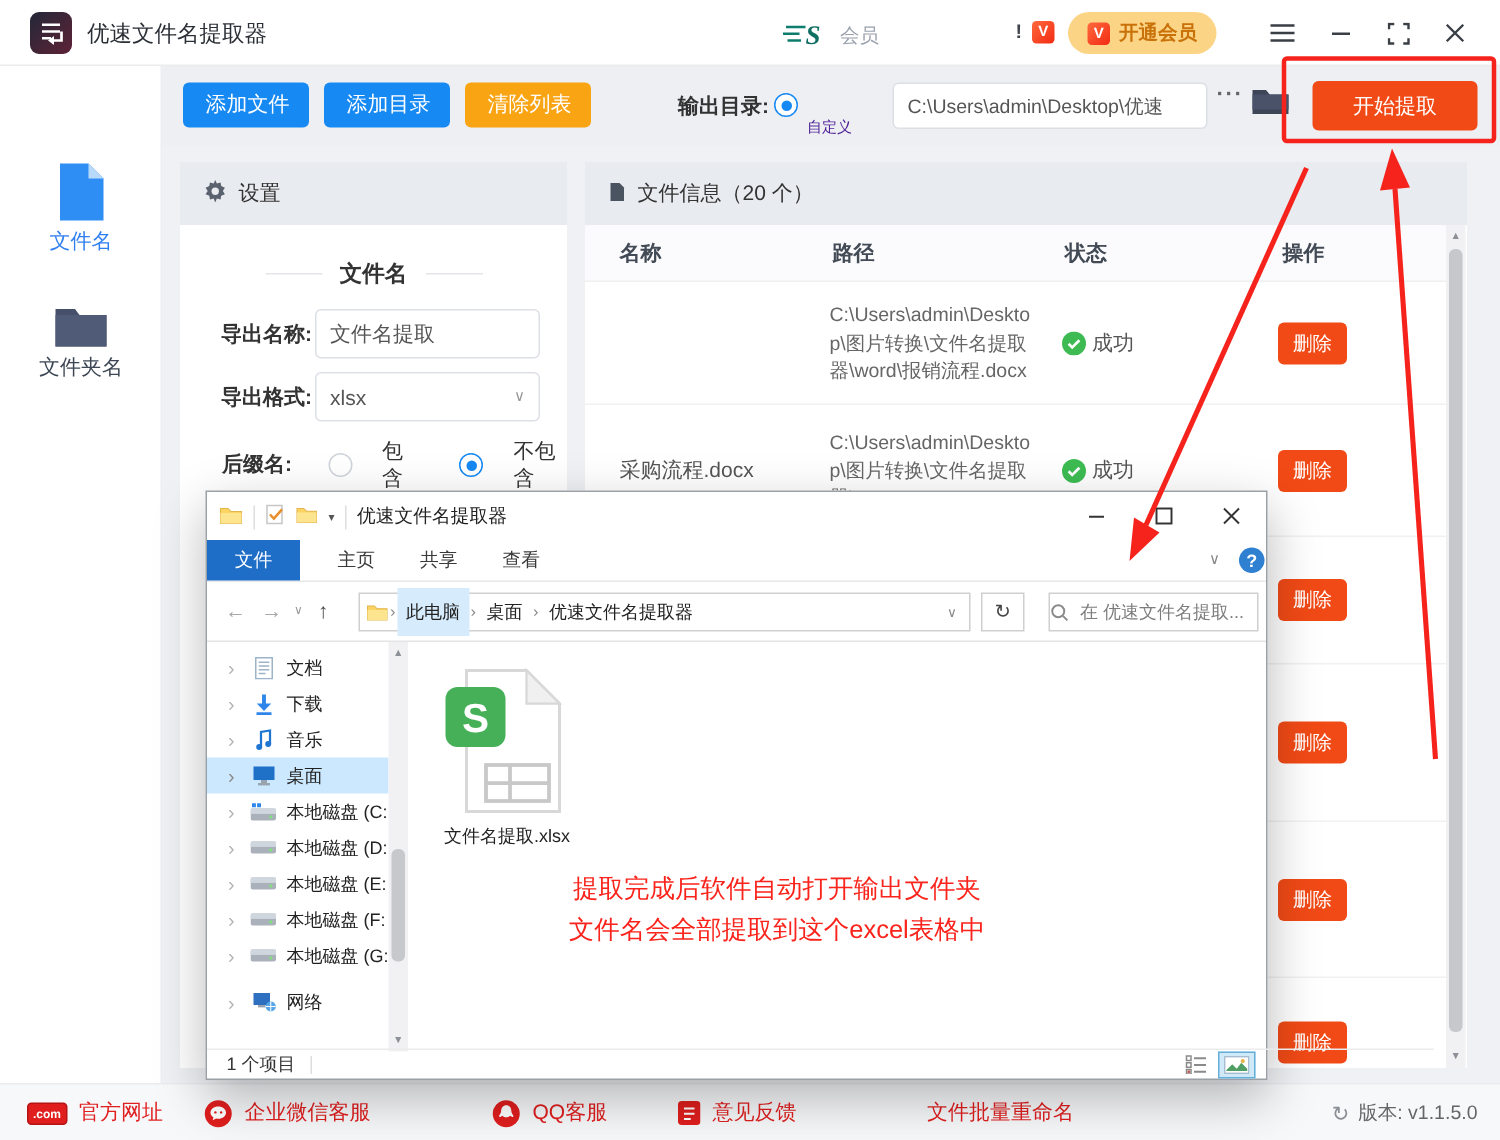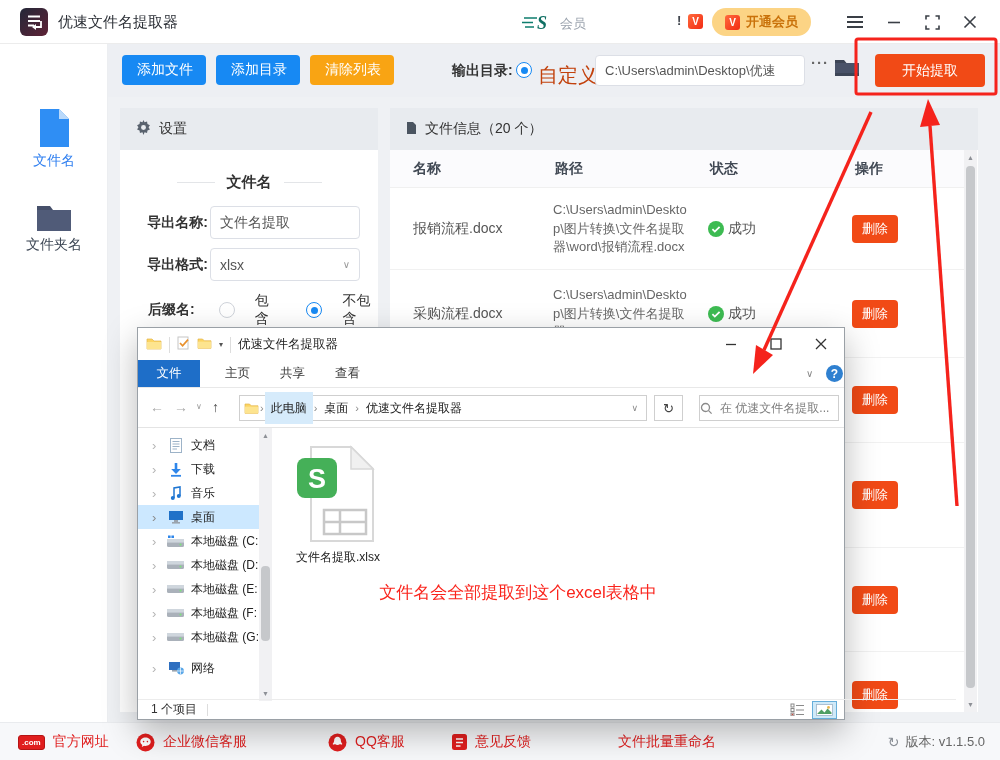--- a/index.html
+++ b/index.html
@@ -138,21 +138,21 @@
   </span>
 </header>
 
 <div id="toolbar" class="ab">
   <button class="ab btn blue" style="left:14px;top:11px;width:84px">添加文件</button>
   <button class="ab btn blue" style="left:108px;top:11px;width:84px">添加目录</button>
   <button class="ab btn orange" style="left:202px;top:11px;width:84px">清除列表</button>
 
   <span class="ab" style="left:344px;top:18px;font-size:14px;color:#333;font-weight:bold">输出目录:</span>
   <span class="ab radio on" style="left:408px;top:18px"></span>
-  <span class="ab" style="left:430px;top:18px;font-size:20px;color:#c2410c">自定义</span>
+  <span class="ab" style="left:430px;top:34px;font-size:10px;color:#4c1d95">自定义</span>
 
   <div class="ab fauxinput" style="left:487px;top:11px;width:210px;height:31px">C:\Users\admin\Desktop\优速</div>
   <span class="ab" style="left:703px;top:10px;font-size:15px;color:#666;font-weight:bold;letter-spacing:1px">···</span>
   <span class="ab" style="left:726px;top:13px">
     <svg width="26" height="20">
         <path d="M1 3h9l2.5 3H25v13H1z" fill="#3d4556"></path>
         <path d="M1 6h24v10H1z" fill="#495268"></path>
       </svg>
   </span>
   <button class="ab btn red" style="left:767px;top:10px;width:110px;height:33px;font-size:14px">开始提取</button>
@@ -224,21 +224,20 @@
     <span>文件信息（20 个）</span>
   </div>
   <div class="colhead">
     <span style="left:23px">名称</span>
     <span style="left:165px">路径</span>
     <span style="left:320px">状态</span>
     <span style="left:465px">操作</span>
   </div>
 
   <div class="trowline" style="top:80px;height:82px">
-    <div class="cell-name" style="top:0;height:82px">报销流程.docx</div>
     <div class="cell-path" style="top:0;height:82px">C:\Users\admin\Desktop\图片转换\文件名提取器\word\报销流程.docx</div>
     <div class="cell-status" style="top:0;height:82px">
       <svg width="16" height="16">
           <circle cx="8" cy="8" r="8" fill="#3dbb52"></circle>
           <path d="M4.4 8.2l2.4 2.4 4.8-4.8" stroke="#fff" stroke-width="1.8" fill="none"></path>
         </svg>
       <span>成功</span>
     </div>
     <button class="delbtn" style="top:27px">删除</button>
   </div>
@@ -481,20 +480,21 @@
       <path d="M55 3l22 22H55z" fill="#f0f0f0" stroke="#d8d8d8" stroke-width="1.5"></path>
       <rect x="1" y="14" width="40" height="40" rx="8" fill="#45b058"></rect>
       <text x="21" y="44" text-anchor="middle" font-size="27" font-weight="bold" fill="#fff" font-family="Liberation Sans, sans-serif">S</text>
       <rect x="28" y="66" width="42" height="24" fill="none" stroke="#c8c8c8" stroke-width="2.5"></rect>
       <path d="M28 78h42M44 66v24" stroke="#c8c8c8" stroke-width="2.5"></path>
     </svg>
   </div>
   <div class="ab" style="left:133px;top:221px;width:134px;text-align:center;font-size:12px;color:#222">文件名提取.xlsx</div>
 
   <div class="ab redtext" style="left:140px;top:251px;width:480px">
+    <div>提取完成后软件自动打开输出文件夹</div>
     <div>文件名会全部提取到这个excel表格中</div>
   </div>
 
   <div id="ex-status">
     <span>1 个项目</span>
     <span style="width:1px;height:12px;background:#ddd;margin-left:10px"></span>
     <span class="ab" style="left:652px;top:3px">
       <svg width="15" height="13">
           <rect x="1" y="1" width="3" height="3" fill="none" stroke="#8a8a8a"></rect>
           <rect x="1" y="5.5" width="3" height="3" fill="none" stroke="#8a8a8a"></rect>

